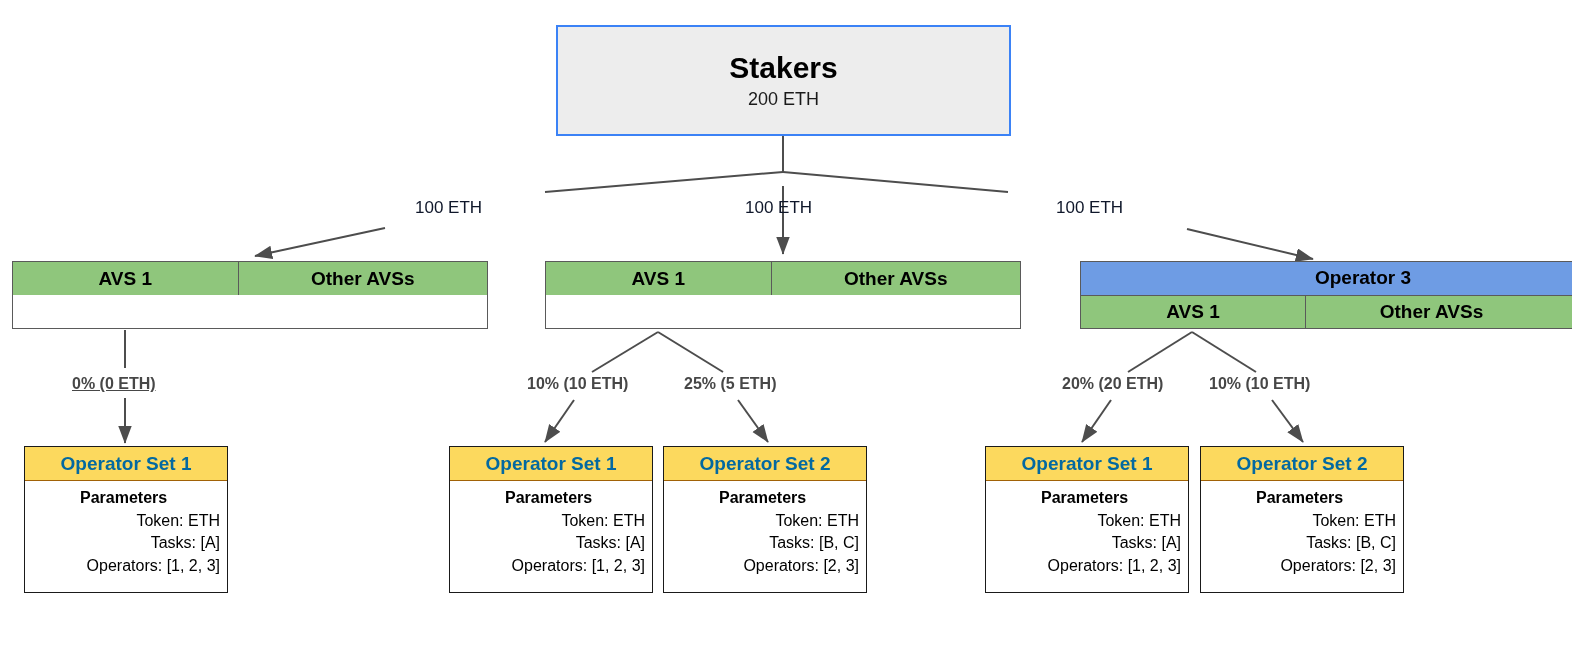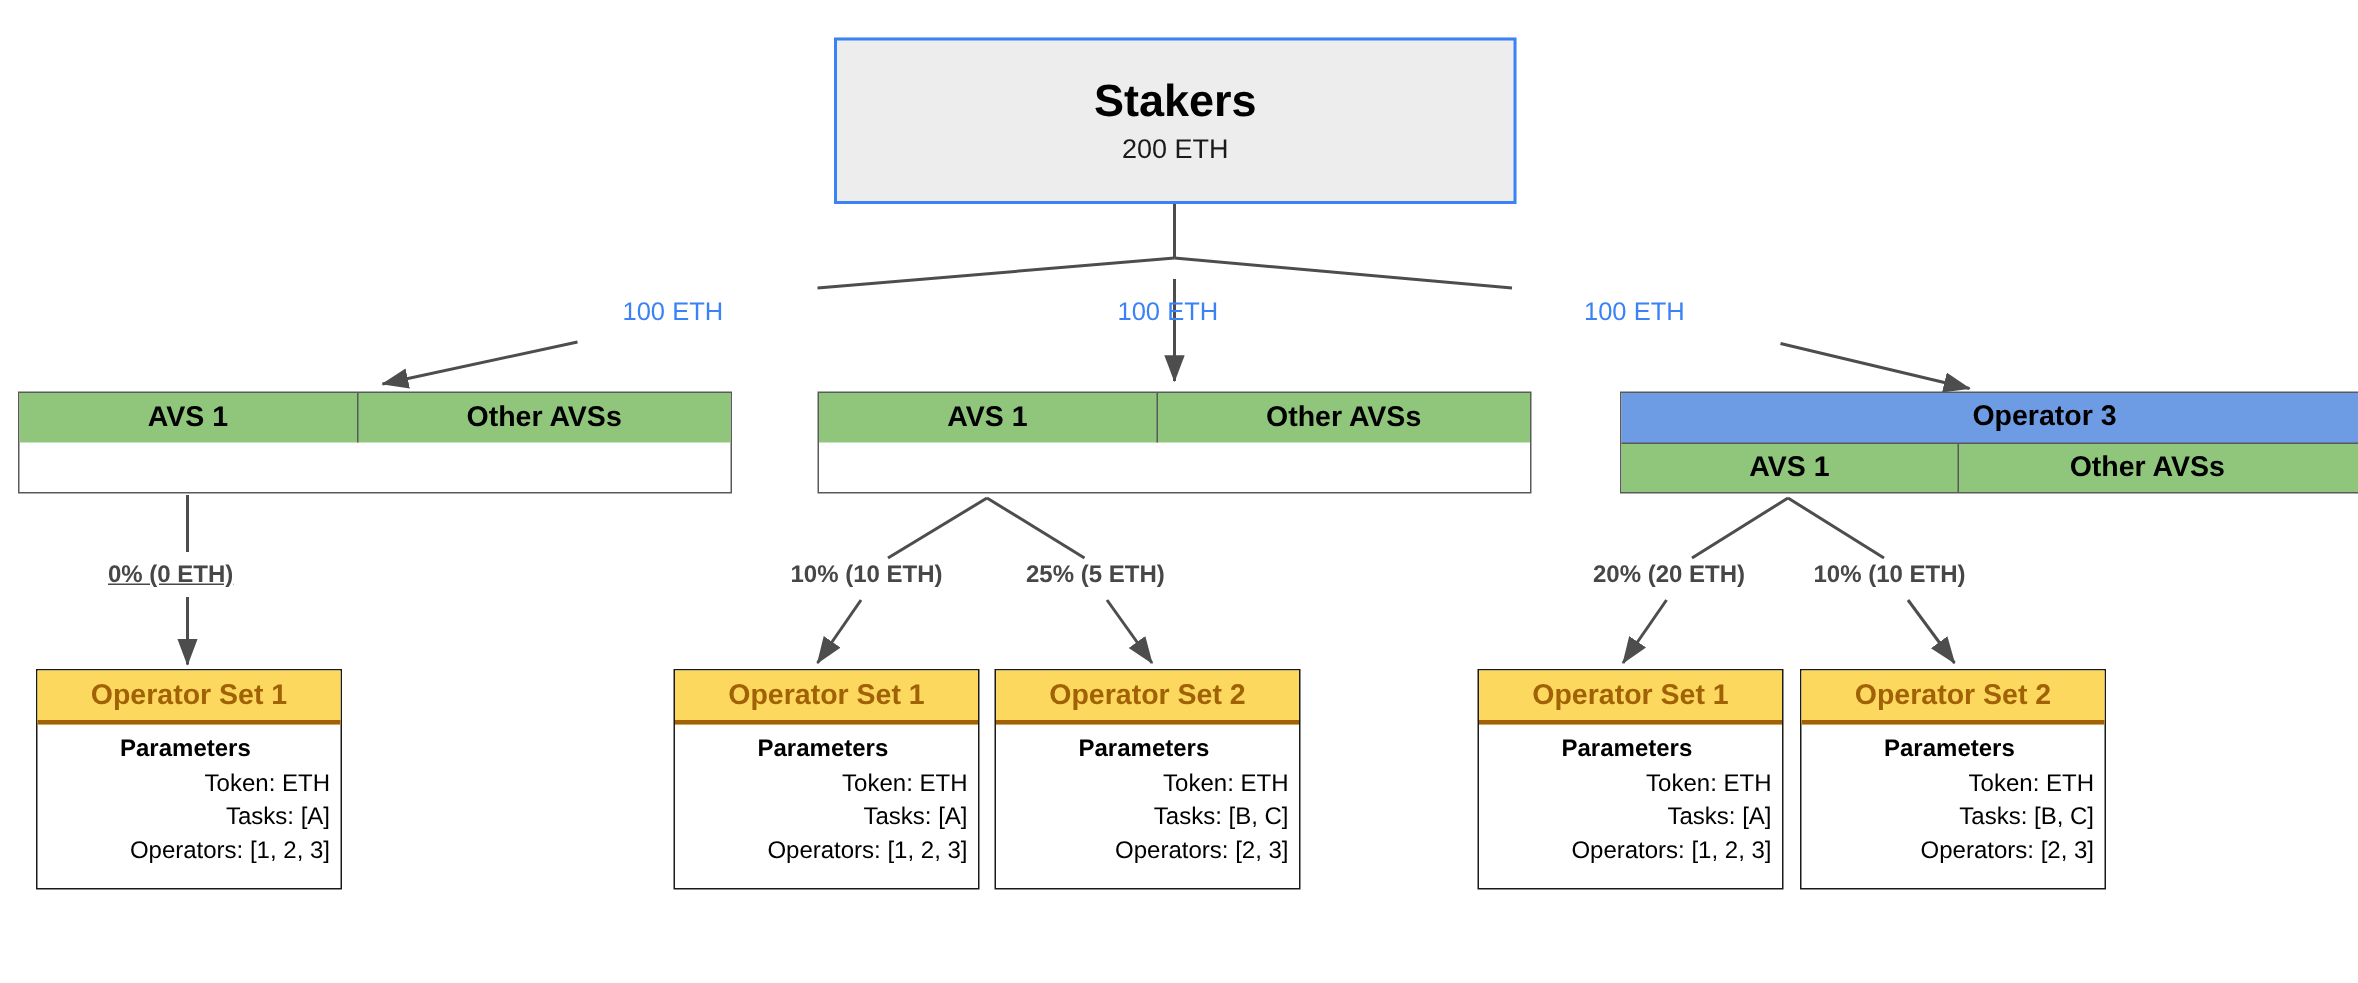--- a/index.html
+++ b/index.html
@@ -86,28 +86,28 @@
   
   .opset {
     border: 1px solid #1a1a1a;
     background: #ffffff;
     box-sizing: border-box;
     display: flex;
     flex-direction: column;
   }
   .opset-header {
     background: #fcd95e;
-    border-bottom: 3px solid #a16207;
+    border-bottom: 1px solid #a16207;
     height: 33px;
     display: flex;
     align-items: center;
     justify-content: center;
     font-size: 19px;
     font-weight: bold;
-    color: #a16207;
+    color: #0369a1;
   }
   .opset-body {
     flex: 1;
     padding: 6px 7px 5px 7px;
     box-sizing: border-box;
   }
   .opset-body .param-title {
     font-size: 16px;
     font-weight: bold;
     color: #000000;
@@ -118,21 +118,21 @@
     font-size: 16px;
     color: #000000;
     line-height: 1.42;
     white-space: nowrap;
     text-align: right;
   }
   
   .edge-label {
     position: absolute;
     font-size: 17px;
-    color: #3b82f6;
+    color: #0f172a;
     white-space: nowrap;
   }
   .edge-label.pct {
     font-size: 16px;
     font-weight: bold;
     color: #474747;
   }
 </style>
 </head>
 <body>

